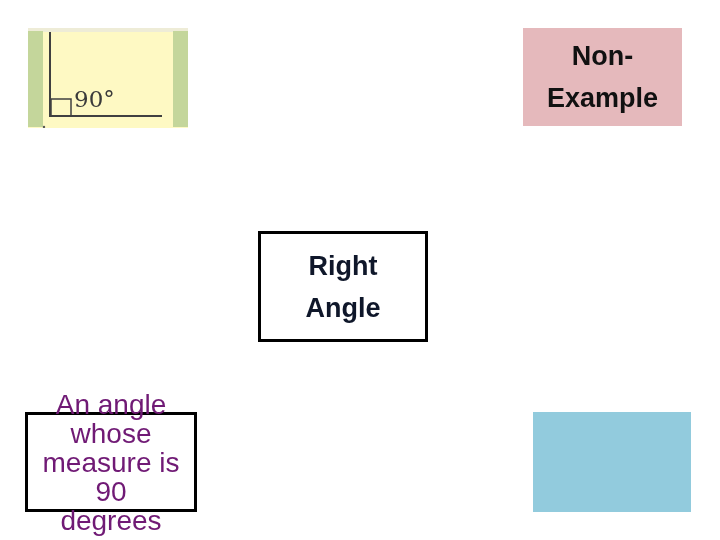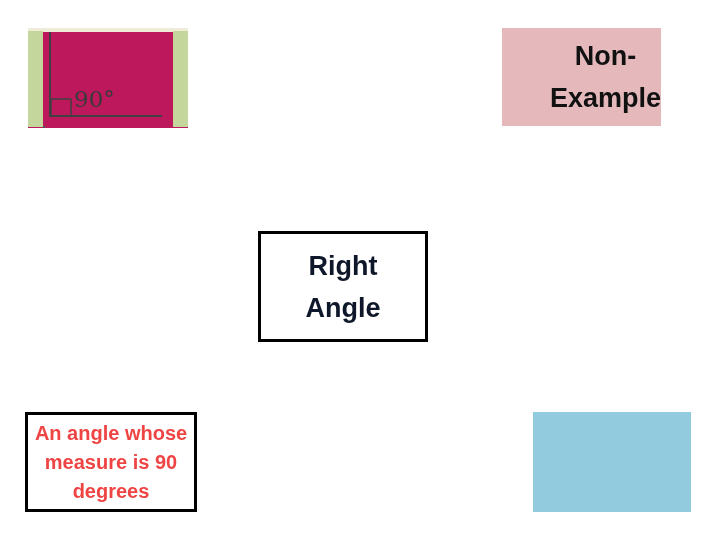--- a/index.html
+++ b/index.html
@@ -10,41 +10,41 @@
     background: #ffffff;
     overflow: hidden;
     font-family: "Liberation Sans", sans-serif;
     color: #111111;
   }
   .shape { position: absolute; box-sizing: border-box; }
 
   
   .angle-image {
     left: 28px; top: 28px; width: 160px; height: 100px;
-    background: #be185d;
+    background: #fef9c3;
     padding-left: 40px;
   }
   .angle-image .strip {
     position: absolute; left: 0; top: 0; right: 0; height: 4px;
   }
   .angle-image .bar {
     position: absolute; top: 3px; bottom: 1px; width: 15px;
   }
   .angle-image .bar.left  { left: 0; }
   .angle-image .bar.right { right: 0; }
   .angle-image svg { position: absolute; left: 0; top: 0; }
   .angle-image text {
     font-family: "DejaVu Serif", serif;
     fill: #3a3a3a;
   }
 
   
   .non-example-box {
-    left: 502px; top: 28px; width: 159px; height: 98px;
-    display: flex; align-items: center; justify-content: flex-end;
+    left: 523px; top: 28px; width: 159px; height: 98px;
+    display: flex; align-items: center; justify-content: center;
   }
   .non-example-box .label {
     font-size: 27px; line-height: 42px; font-weight: bold;
     text-align: center; white-space: pre-line; color: #111111;
   }
 
   
   .term-box {
     left: 258px; top: 231px; width: 170px; height: 111px;
     background: #ffffff; border: 3px solid #000000;
@@ -55,22 +55,22 @@
     text-align: center; white-space: pre-line; color: #0f172a;
   }
 
   
   .definition-box {
     left: 25px; top: 412px; width: 172px; height: 100px;
     background: #ffffff; border: 3px solid #000000;
     display: flex; align-items: center; justify-content: center;
   }
   .definition-box .label {
-    font-size: 20px; line-height: 29px; font-weight: bold;
-    text-align: center; white-space: pre-line; color: #ef4444;
+    font-size: 28px; line-height: 29px; font-weight: normal;
+    text-align: center; white-space: pre-line; color: #701a75;
   }
 
   
   .answer-box {
     left: 533px; top: 412px; width: 158px; height: 100px;
   }
 </style>
 </head>
 <body>
 

